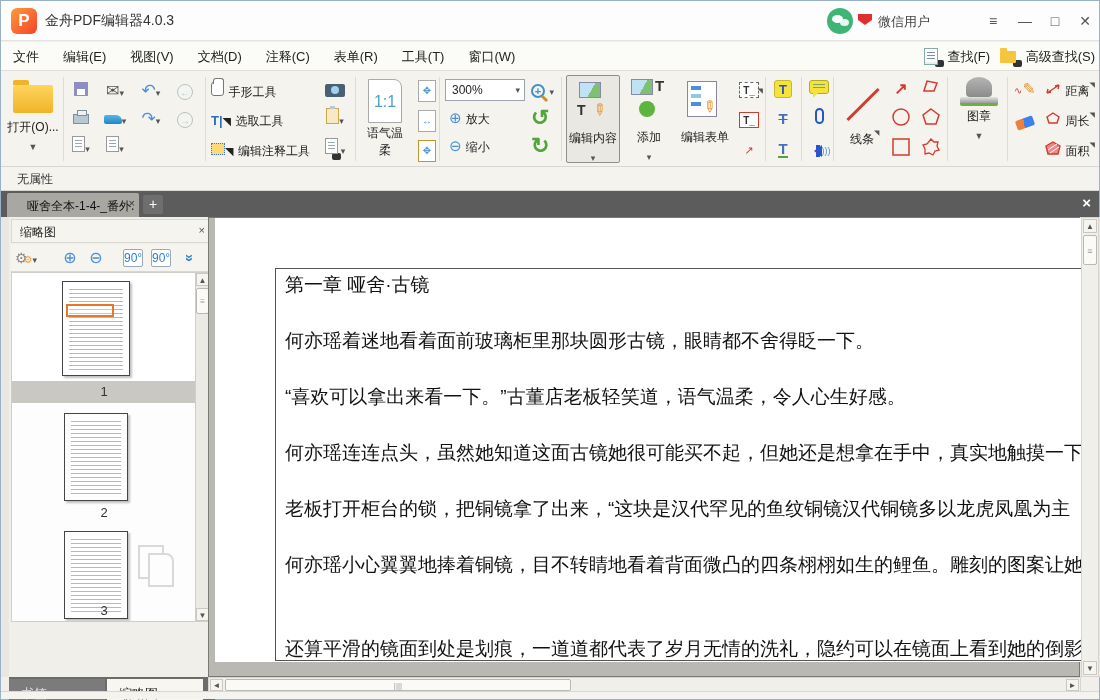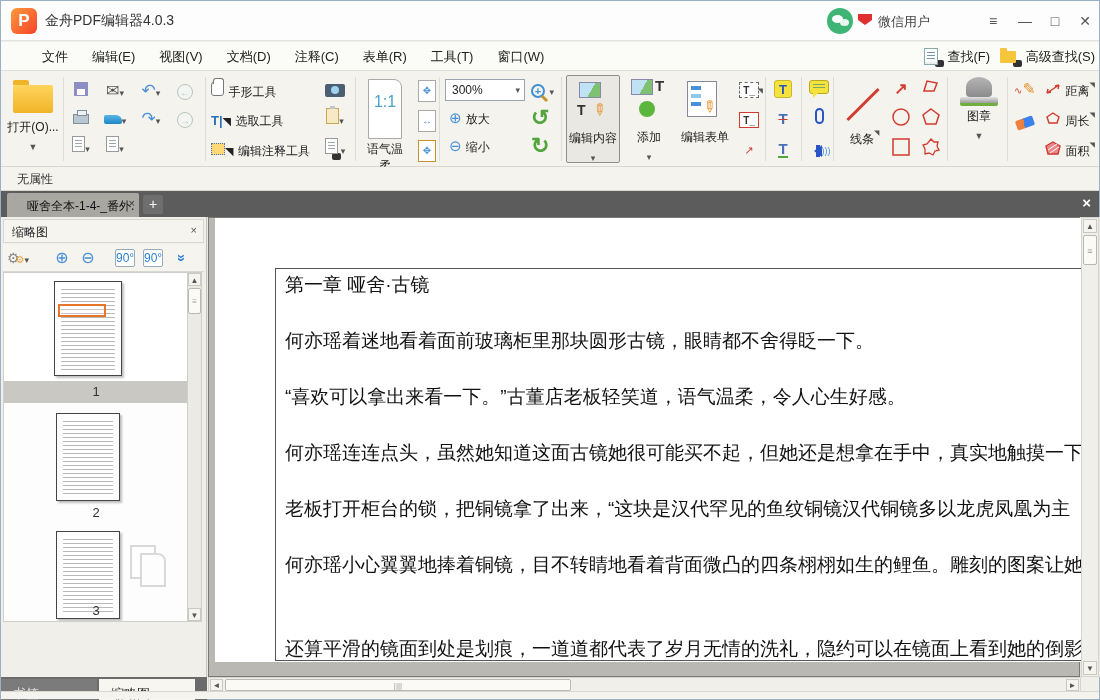--- a/index.html
+++ b/index.html
@@ -17,21 +17,21 @@
   #wechat { position:absolute; left:826px; top:7px; width:26px; height:26px; border-radius:50%; background:#3eb575; }
   #wechat .bub1 { position:absolute; left:5px; top:7px; width:11px; height:8px; border-radius:50%; background:#fff; }
   #wechat .bub2 { position:absolute; left:13px; top:11px; width:9px; height:7px; border-radius:50%; background:#e9f7ef; }
   #vip { position:absolute; left:857px; top:13px; width:14px; height:11px; background:#e02f2f;
     clip-path:polygon(0 0,100% 0,100% 55%,50% 100%,0 55%); }
   #user-name { position:absolute; left:877px; top:12px; font-size:13px; color:#444; }
   .winbtn { position:absolute; top:8px; width:28px; height:24px; text-align:center; line-height:24px;
     font-size:14px; color:#555; cursor:default; }
 
   
-  #menubar { position:absolute; top:41px; left:0; width:100%; height:29px; background:#fbfbf8; border-bottom:1px solid #e0dfda;padding-left:29px; }
+  #menubar { position:absolute; top:41px; left:0; width:100%; height:29px; background:#fbfbf8; border-bottom:1px solid #e0dfda; }
   .menu-item { float:left; padding:6px 12px; font-size:13px; color:#222; }
   #find-area { position:absolute; right:4px; top:2px; height:25px; }
   .find-btn { float:left; font-size:13px; color:#222; margin-left:10px; line-height:25px; }
   .mini-doc { display:inline-block; width:14px; height:17px; background:#fff; border:1px solid #8aa;
     position:relative; vertical-align:-4px; margin-right:3px;
     box-shadow:inset 0 -2px 0 #eee; }
   .mini-doc i { position:absolute; left:2px; top:3px; width:8px; height:1px; background:#7a93a8; box-shadow:0 3px 0 #7a93a8,0 6px 0 #7a93a8; }
   .binoc { display:inline-block; width:9px; height:7px; background:#333; border-radius:2px; margin-left:-6px; vertical-align:-6px; }
   .mini-folder { display:inline-block; width:16px; height:12px; background:#f5c63c; border-radius:1px; position:relative; vertical-align:-2px; margin-right:3px; }
   .mini-folder:before { content:""; position:absolute; top:-3px; left:0; width:7px; height:3px; background:#f5c63c; border-radius:1px 1px 0 0; }
@@ -56,21 +56,21 @@
   .circle-nav { display:inline-block; width:16px; height:16px; border-radius:50%; border:1px solid #b9c4ba; color:#b9c4ba; font-size:10px; line-height:15px; background:#f2f5f2; }
   .hand { display:inline-block; width:13px; height:15px; background:#fff; border:1px solid #777; border-radius:4px 4px 3px 3px; position:relative; }
   .hand:before { content:""; position:absolute; top:-4px; left:1px; width:9px; height:5px; background:#fff; border:1px solid #777; border-bottom:none; border-radius:3px 3px 0 0; }
   .selT { color:#2a6fb8; font-weight:bold; font-size:13px; }
   .cursor-arrow { color:#222; font-size:11px; }
   .annot-box { display:inline-block; width:14px; height:12px; background:#ffd978; border:1px dotted #4a78c0; }
   .camera { display:inline-block; width:20px; height:13px; background:#4a5f74; border-radius:2px; position:relative; margin-top:7px; }
   .camera:before { content:""; position:absolute; left:6px; top:2px; width:8px; height:8px; border-radius:50%; background:#9fd2ef; }
   .clip { display:inline-block; width:13px; height:16px; background:#f7e9c6; border:1px solid #c9a84e; position:relative; }
   .clip:before { content:""; position:absolute; left:3px; top:-3px; width:5px; height:3px; background:#c0c6cc; }
-  .page11 { display:inline-block; width:34px; height:60px; background:#fff; border:1px solid #aaa; color:#4aa3c8; font-size:16px; line-height:44px; text-align:center; border-radius:0 8px 0 0; }
+  .page11 { display:inline-block; width:34px; height:44px; background:#fff; border:1px solid #aaa; color:#4aa3c8; font-size:16px; line-height:44px; text-align:center; border-radius:0 8px 0 0; }
   .fitpage { display:inline-block; width:18px; height:22px; background:#fff; border:1px solid #aaa; color:#3f8fd2; font-size:10px; line-height:20px; }
   .combo { position:absolute; width:80px; height:22px; background:#fff; border:1px solid #9aa5ad; font-size:12px; line-height:20px; padding-left:6px; color:#222; }
   .combo .dd { position:absolute; right:4px; top:0; }
   .mag { display:inline-block; width:14px; height:14px; border:2px solid #3f8fd2; border-radius:50%; position:relative; color:#3f8fd2; font-size:11px; line-height:11px; text-align:center; font-weight:bold; }
   .mag:after { content:""; position:absolute; right:-5px; bottom:-4px; width:7px; height:3px; background:#c8922a; transform:rotate(45deg); }
   .blue { color:#4a90d9; } .green { color:#52a43c; } .red { color:#d23b2e; }
   .bigbtn { position:absolute; top:4px; height:88px; text-align:center; }
   .bigbtn .ic-area { height:52px; position:relative; }
   .bigbtn .tb-label { display:block; margin-top:2px; }
   .selected-btn { background:#e9e8e2; border:1px solid #8f8f89; border-radius:2px; }
@@ -100,21 +100,21 @@
   
   #propsbar { position:absolute; top:166px; left:0; width:100%; height:24px; background:#f4f3ee; border-bottom:1px solid #d8d7d0; font-size:12px; color:#333; padding:4px 0 0 16px; }
   #tabbar { position:absolute; top:190px; left:0; width:100%; height:26px; background:#5c5c5c; }
   #doc-tab { position:absolute; left:6px; top:2px; width:132px; height:24px; background:#a8a7a2; border-radius:2px 2px 0 0; font-size:12px; color:#111; padding:5px 4px 0 20px; }
   #doc-tab .x { position:absolute; right:4px; top:4px; font-size:11px; color:#333; }
   #tab-add { position:absolute; left:142px; top:4px; width:20px; height:19px; background:#6e6e6e; color:#fff; text-align:center; line-height:19px; font-size:14px; border-radius:2px; }
   #tabbar-close { position:absolute; right:8px; top:3px; color:#fff; font-size:15px; font-weight:bold; }
 
   
   #main { position:absolute; top:216px; left:0; width:1100px; height:460px; background:#e8e7e2; }
-  #sidebar { position:absolute; left:0; top:0; width:206px; height:460px; background:#f0efe9; border-right:1px solid #c5c4be; }
+  #sidebar { position:absolute; left:8px; top:0; width:206px; height:460px; background:#f0efe9; border-right:1px solid #c5c4be; }
   #panel-header { position:absolute; left:2px; top:2px; right:2px; height:24px; background:#f5f4ef; border:1px solid #d8d7d0; font-size:12px; color:#222; padding:4px 0 0 8px; }
   #panel-header .x { position:absolute; right:6px; top:4px; font-size:11px; color:#555; }
   #panel-tools { position:absolute; left:2px; top:27px; right:2px; height:28px; background:#f5f4ef; border-bottom:1px solid #d8d7d0; }
   .ptool { position:absolute; top:3px; width:22px; height:22px; text-align:center; line-height:22px; font-size:14px; }
   .rot90 { font-size:12px; color:#2a7fd2; border:1px solid #9ab; width:20px; height:18px; line-height:16px; position:absolute; top:5px; background:#fff; border-radius:2px; }
   #thumb-list { position:absolute; left:2px; top:55px; width:186px; height:350px; background:#fdfdfd; border:1px solid #cfcec8; overflow:hidden; }
   .thumb-sel { position:absolute; left:0; width:100%; background:#c9c8c3; }
   .pagethumb { position:absolute; background:#fff; border:1px solid #444; box-shadow:2px 2px 2px rgba(0,0,0,.25);
     background-image:repeating-linear-gradient(#fff 0 3px,#b9b9b9 3px 4px); background-clip:content-box; padding:4px 6px; }
   .viewbox { position:absolute; border:2px solid #e8762a; background:rgba(255,255,255,.2); }

